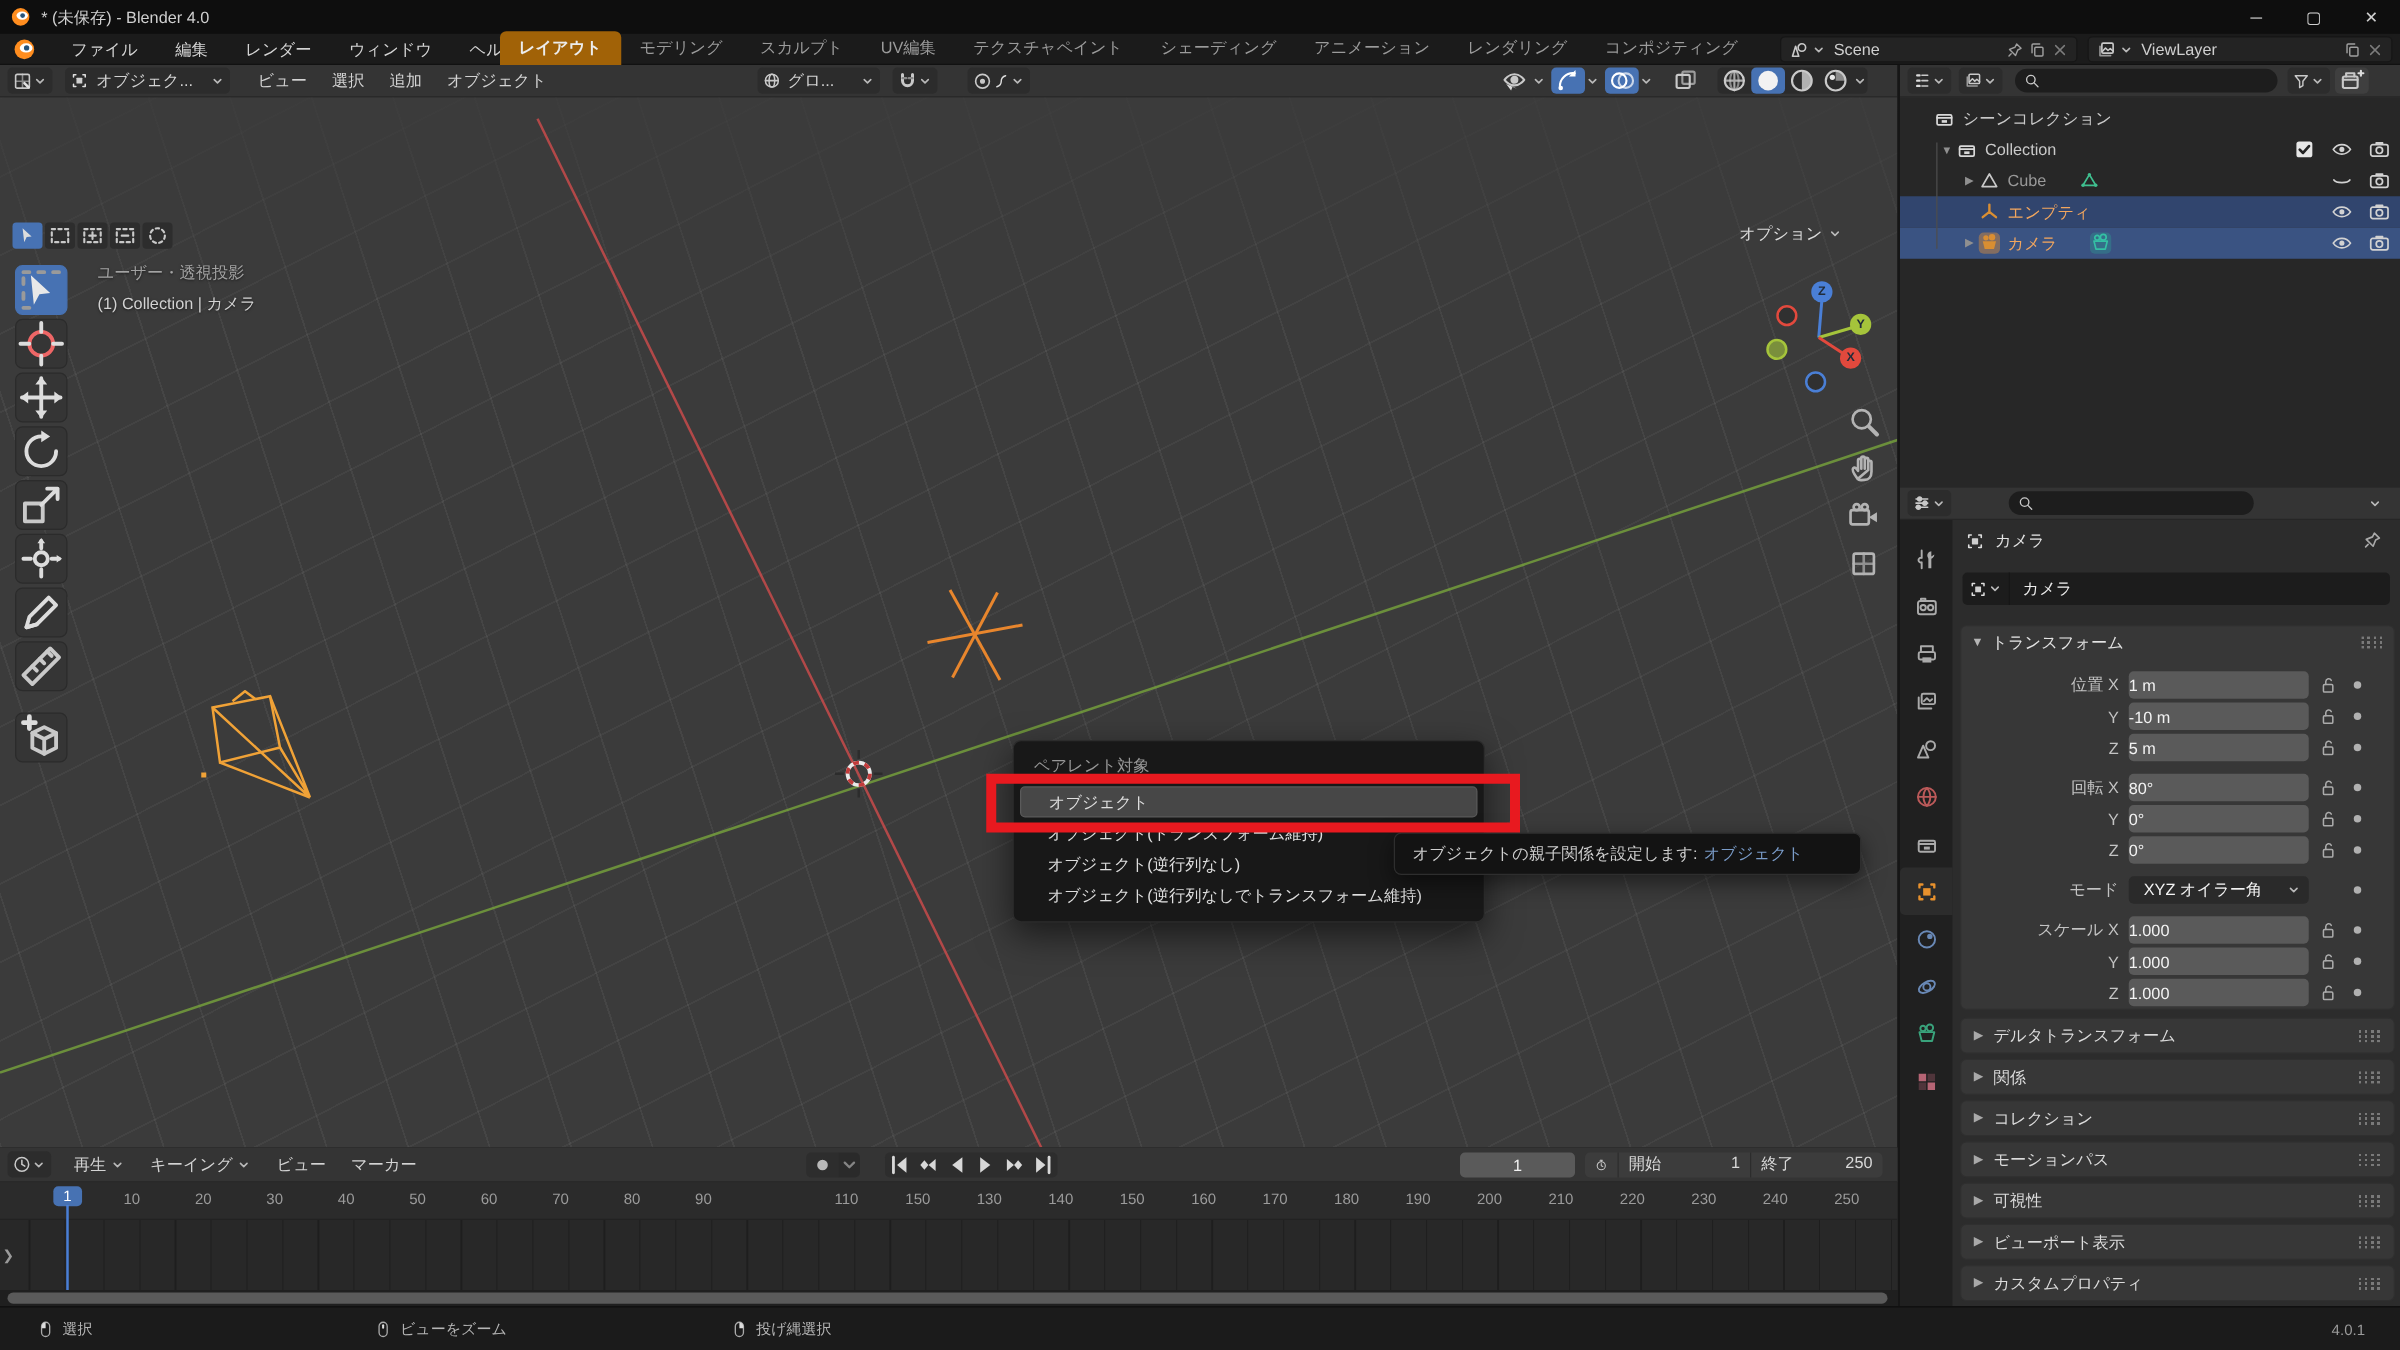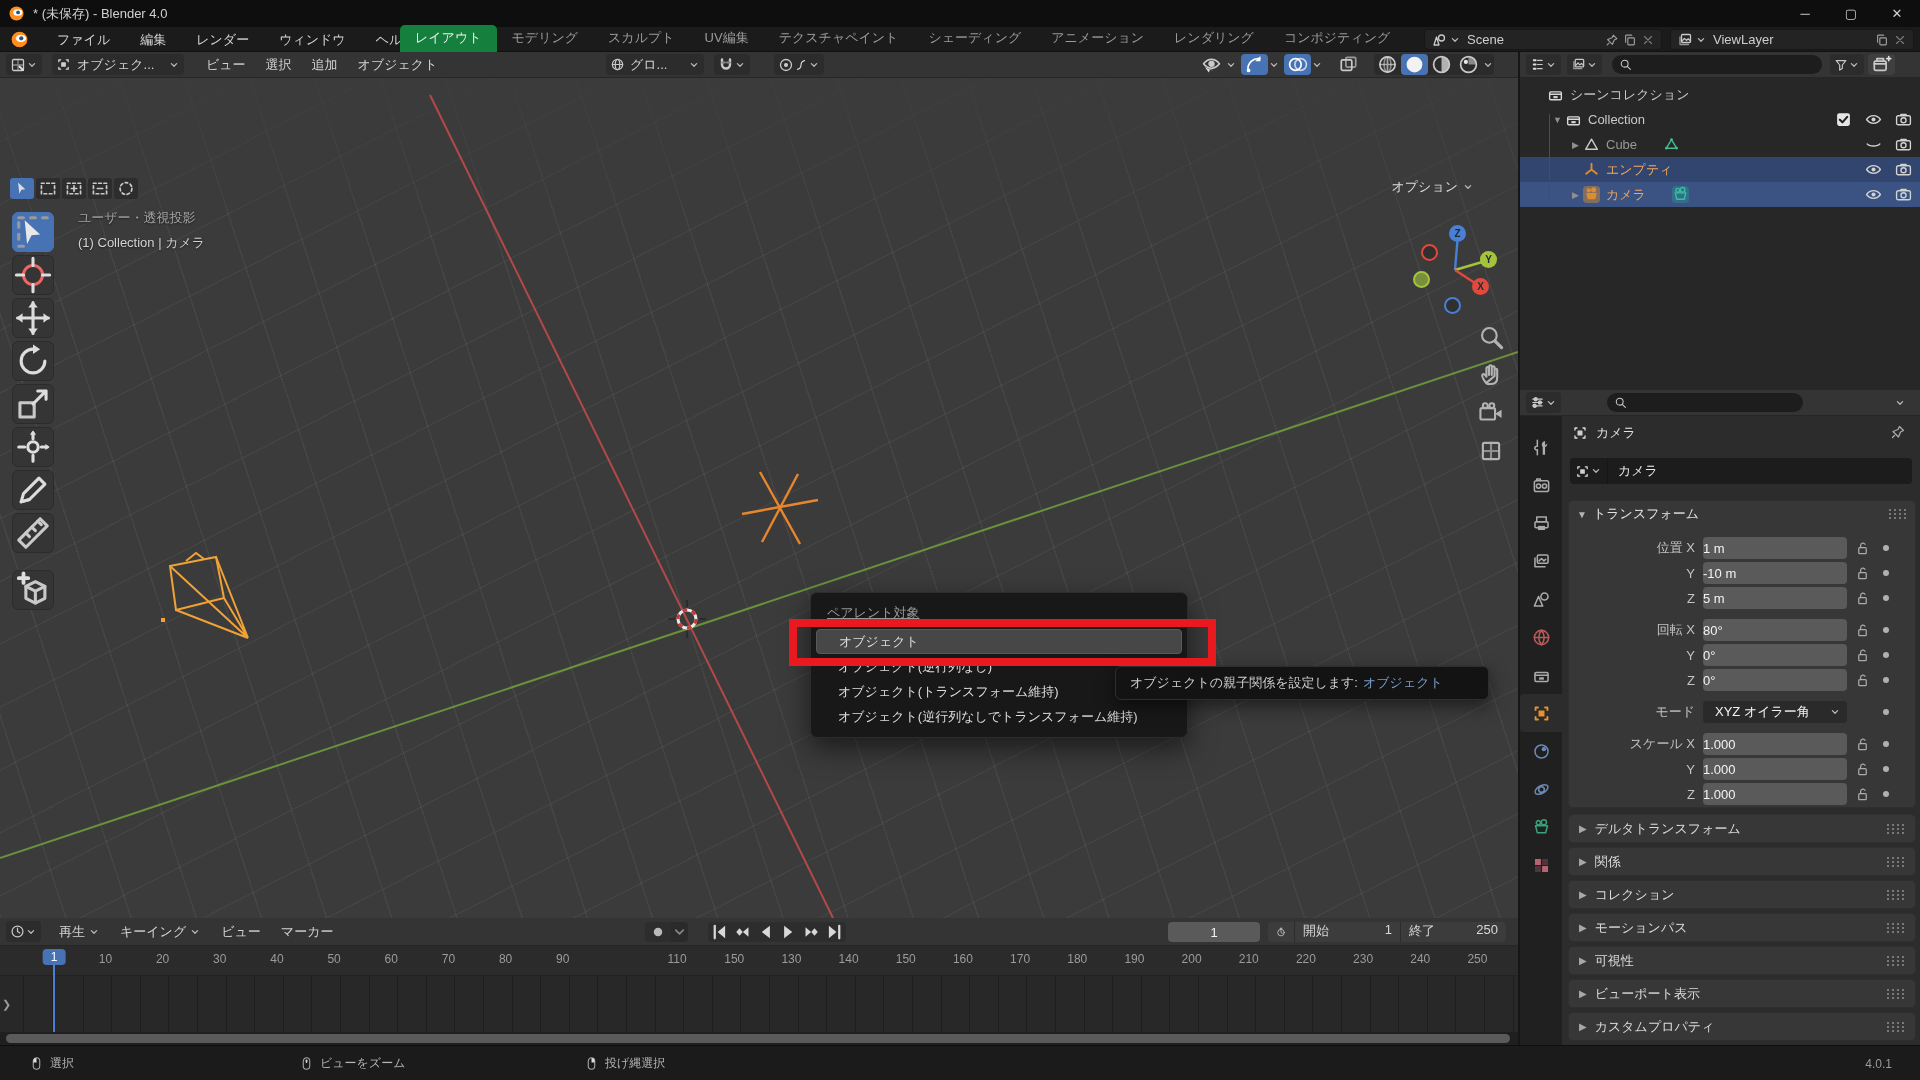--- a/index.html
+++ b/index.html
@@ -21,21 +21,21 @@
     color:#cfcfcf; font-size:13px; }
 
   
   #topbar { position:absolute; left:0; top:27px; width:1920px; height:25px; background:#1b1b1b;
     border-bottom:1px solid #111; }
   #topbar-logo { position:absolute; left:10px; top:3px; width:19px; height:19px; }
   #main-menus { position:absolute; left:42px; top:0; height:25px; display:flex; }
   #main-menus .menu { padding:0 15px; display:flex; align-items:center; color:#d4d4d4; }
   #ws-tabs { position:absolute; left:400px; top:0; height:25px; display:flex; align-items:flex-end; }
   #ws-tabs .tab { padding:4px 15px 5px; color:#9b9b9b; border-radius:5px 5px 0 0; }
-  #ws-tabs .tab.active { background:#15803d; color:#ececec; }
+  #ws-tabs .tab.active { background:#a16207; color:#ececec;font-weight:bold; }
   .idblock { position:absolute; top:2px; height:21px; background:#232323; border:1px solid #161616;
     border-radius:4px; display:flex; align-items:center; padding:0 4px; color:#cfcfcf; }
   .idblock .seg-ic { width:16px; height:16px; margin:0 2px; }
   .idblock .name { padding:0 6px; flex:1; }
   .idblock .mini { width:14px; height:14px; opacity:.75; margin:0 2px; }
 
   
   .hdr { background:#343434; border-bottom:1px solid #262626; }
   .hbtn { height:21px; background:#2c2c2c; border-radius:4px; display:flex; align-items:center;
     padding:0 4px; color:#d3d3d3; }
@@ -75,21 +75,21 @@
   #vp-side-icons { position:absolute; right:14px; top:246px; display:flex; flex-direction:column; gap:12px; }
   #vp-side-icons .sic { width:26px; height:26px; opacity:.85; }
 
   
   .vp-svg { position:absolute; left:0; top:0; pointer-events:none; }
 
   
   #ctx-menu { position:absolute; left:810px; top:514px; width:378px; background:#181818;
     border:1px solid #2c2c2c; border-radius:7px; box-shadow:0 10px 28px rgba(0,0,0,.55);
     padding:6px 0 8px; z-index:30; }
-  #ctx-menu .mtitle { padding:5px 16px 7px; color:#989898;text-decoration:underline; }
+  #ctx-menu .mtitle { padding:5px 16px 7px; color:#989898; }
   #ctx-menu .mitem { height:25px; margin:0 5px; padding:0 22px; display:flex; align-items:center;
     color:#dedede; border-radius:4px; }
   #ctx-menu .mitem.hl { background:#474747; border:1px solid #5a5a5a; }
   #annotation-red-box { position:absolute; left:789px; top:541px; width:427px; height:47px;
     border:8px solid #e8191f; z-index:40; pointer-events:none; }
   #tooltip { position:absolute; left:1115px; top:588px; width:374px; height:34px; background:#131313;
     border:1px solid #2e2e2e; border-radius:6px; display:flex; align-items:center; padding:0 14px;
     z-index:35; color:#cfcfcf; box-shadow:0 6px 18px rgba(0,0,0,.5); }
   #tooltip .val { color:#7a9cc9; margin-left:5px; }
 
@@ -638,22 +638,22 @@
           <path d="M3 8h10M8 3v10" opacity=".7"></path>
         </svg>
       </span>
   </div>
 
   <div id="ctx-menu">
     <div class="mtitle">ペアレント対象</div>
     <div>
 
     <div class="mitem hl">オブジェクト</div>
+        <div class="mitem">オブジェクト(トランスフォーム維持)</div>
         <div class="mitem">オブジェクト(逆行列なし)</div>
-        <div class="mitem">オブジェクト(トランスフォーム維持)</div>
         <div class="mitem">オブジェクト(逆行列なしでトランスフォーム維持)</div>
       </div>
   </div>
 
   <div id="tooltip">
     <span>オブジェクトの親子関係を設定します:</span>
     <span class="val">オブジェクト</span>
   </div>
 
   <div id="annotation-red-box"></div>

